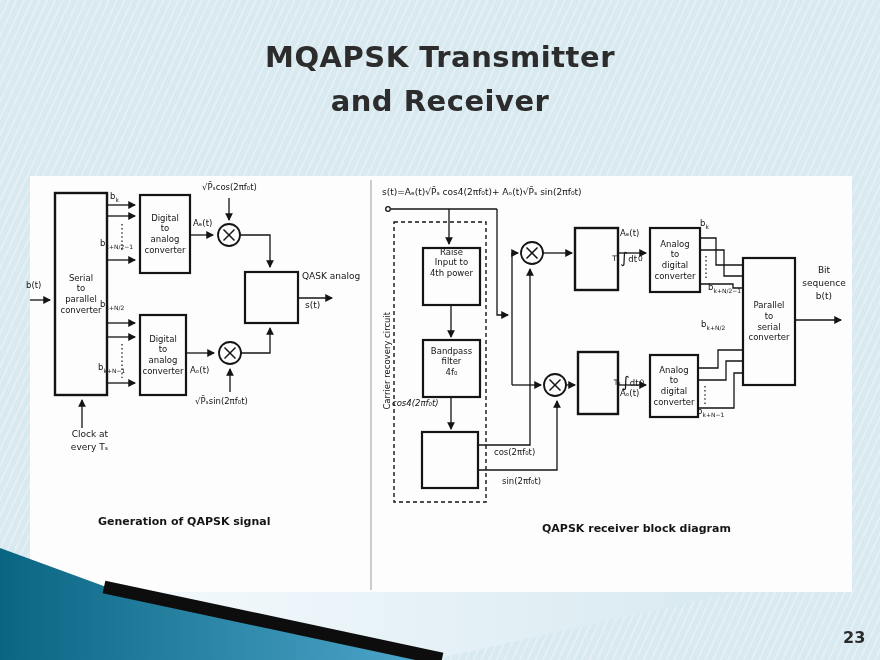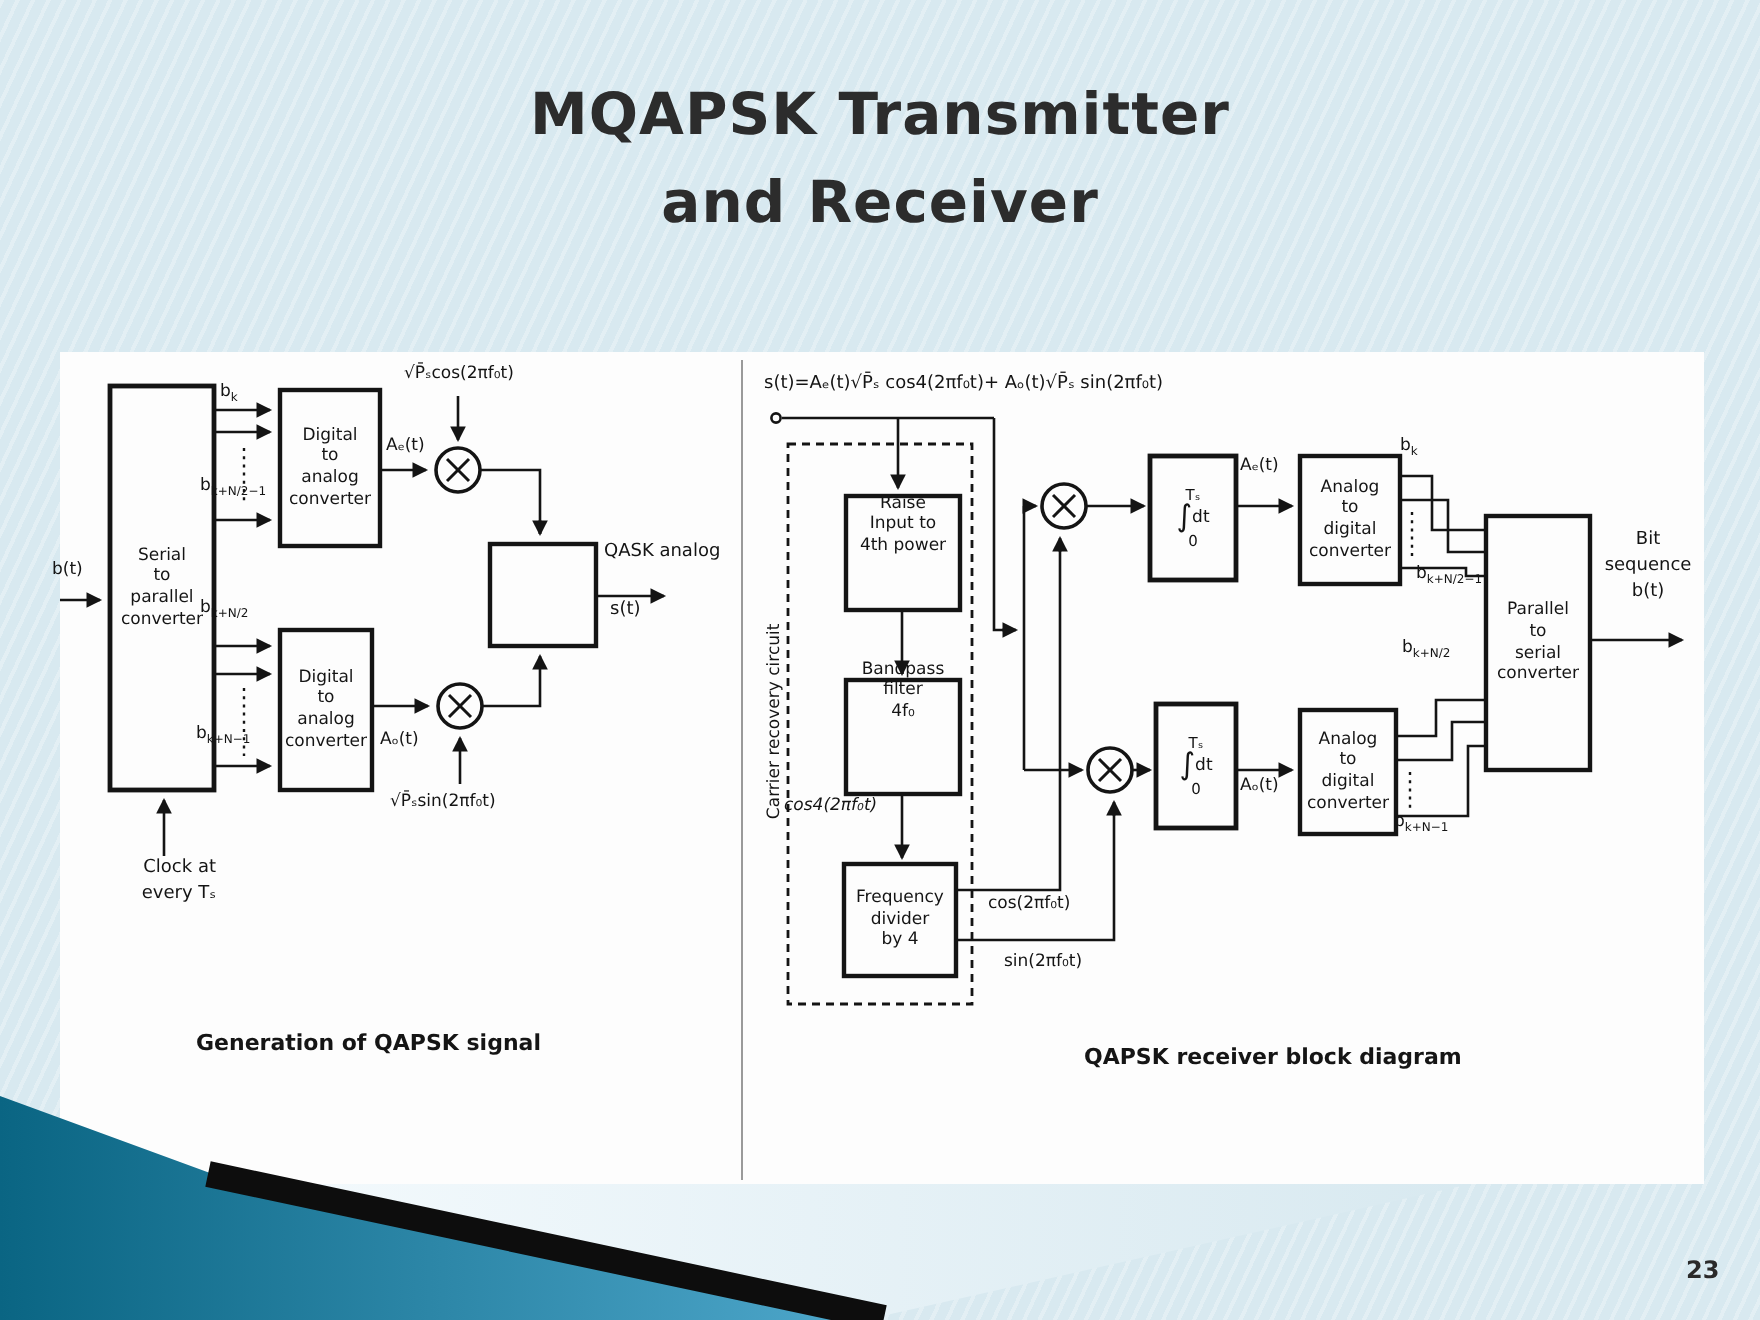--- a/index.html
+++ b/index.html
@@ -12,27 +12,27 @@
   .txt{position:absolute;z-index:2;color:#141414;}
   .t{font-size:8.5px;line-height:1.1;white-space:nowrap;}
   .bx{display:flex;align-items:center;justify-content:center;text-align:center;
       white-space:pre-line;font-size:8.5px;line-height:1.25;}
   .ml{white-space:pre-line;}
   .title{width:880px;left:0;top:36px;text-align:center;font-size:29px;font-weight:bold;
          line-height:1.5;color:#2c2c2c;white-space:pre-line;letter-spacing:.5px;}
   .caption{font-size:11px;font-weight:bold;color:#151515;white-space:nowrap;}
   .rot{transform:rotate(-90deg);transform-origin:center;text-align:center;}
   sub.sb{font-size:6px;line-height:0;}
-  .intg{display:flex;flex-direction:column;align-items:center;justify-content:center;
-        line-height:1;gap:1px;}
+  .intg{display:flex;flex-direction:row;align-items:center;justify-content:center;
+        line-height:1;gap:1px;margin-left:31px;}
   .intg .lim{font-size:7.5px;}
   .intg .mid{display:flex;align-items:center;}
   .intg .isym{font-size:15px;line-height:.9;}
   .intg .idt{font-size:8.5px;}
-  .page{font-size:12px;font-weight:600;color:#2a2a2a;}
+  .page{font-size:16px;font-weight:600;color:#2a2a2a;}
 </style>
 </head>
 <body>
 
 <div class="slide">
 
   <svg class="gfx" width="880" height="660" viewBox="0 0 880 660">
     <defs>
       <marker id="ah" markerWidth="7" markerHeight="7" refX="5.2" refY="3" orient="auto">
         <path d="M0,0 L6,3 L0,6 Z" fill="#141414"></path>
@@ -176,26 +176,23 @@
   <div class="txt t" style="left:305px;top:301px;font-size:9px;">s(t)</div>
   <div class="txt t ml" style="left:56px;top:428px;width:52px;text-align:right;font-size:9px;line-height:1.4;">Clock at
 every Tₛ</div>
   <div class="txt caption" style="left:98px;top:515px;">Generation of QAPSK signal</div>
 
   <div class="txt t" style="left:382px;top:188px;font-size:9px;">s(t)=Aₑ(t)√P̄ₛ cos4(2πf₀t)+ Aₒ(t)√P̄ₛ sin(2πf₀t)</div>
   <div class="txt t rot" style="left:318px;top:356px;width:140px;">Carrier recovery circuit</div>
   <div class="txt bx" style="left:423px;top:234px;width:57px;height:57px;">Raise
 Input to
 4th power</div>
-  <div class="txt bx" style="left:423px;top:324px;width:57px;height:43px;">Bandpass
+  <div class="txt bx" style="left:423px;top:340px;width:57px;height:43px;">Bandpass
 filter
 4f₀</div>
-  <div class="txt bx" style="left:422px;top:432px;width:56px;height:56px;">Frequency
-divider
-by 4</div>
   <div class="txt t" style="left:392px;top:399px;font-style:italic;">cos4(2πf₀t)</div>
   <div class="txt t" style="left:494px;top:448px;">cos(2πf₀t)</div>
   <div class="txt t" style="left:502px;top:477px;">sin(2πf₀t)</div>
 
   <div class="txt intg" style="left:575px;top:228px;width:43px;height:62px;">
     <span class="lim">Tₛ</span>
     <span class="mid">
         <span class="isym">∫</span>
         <span class="idt">dt</span>
       </span>

